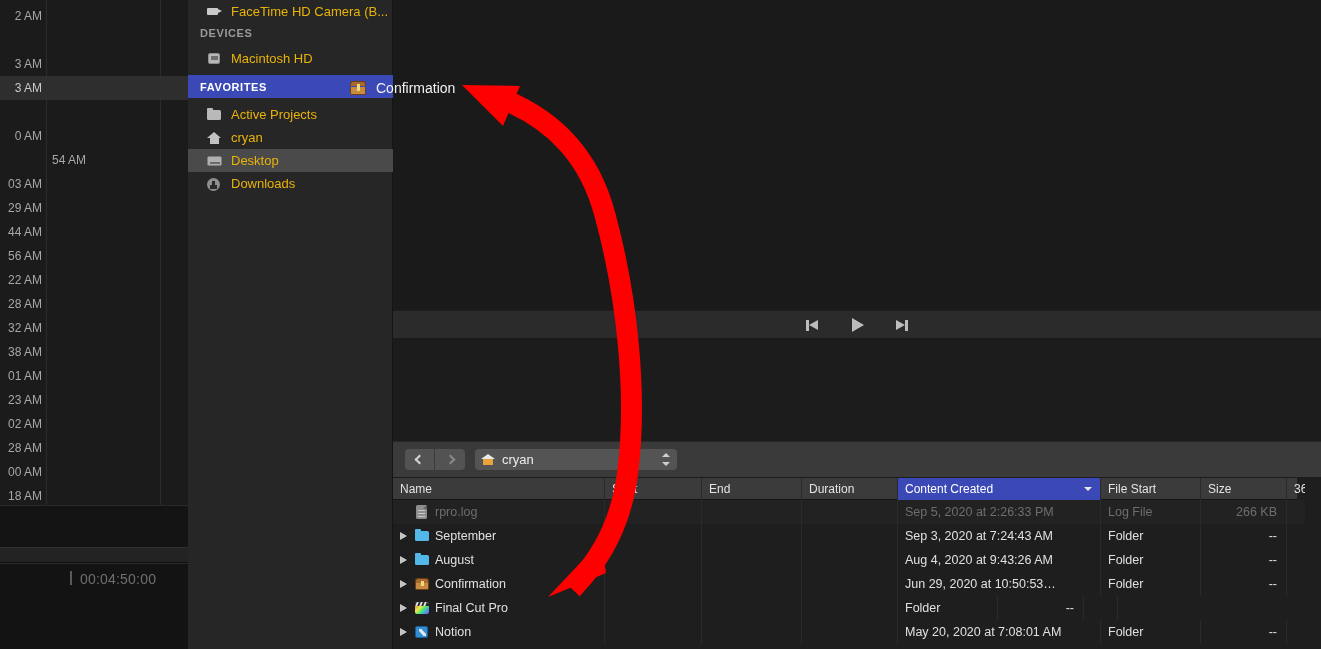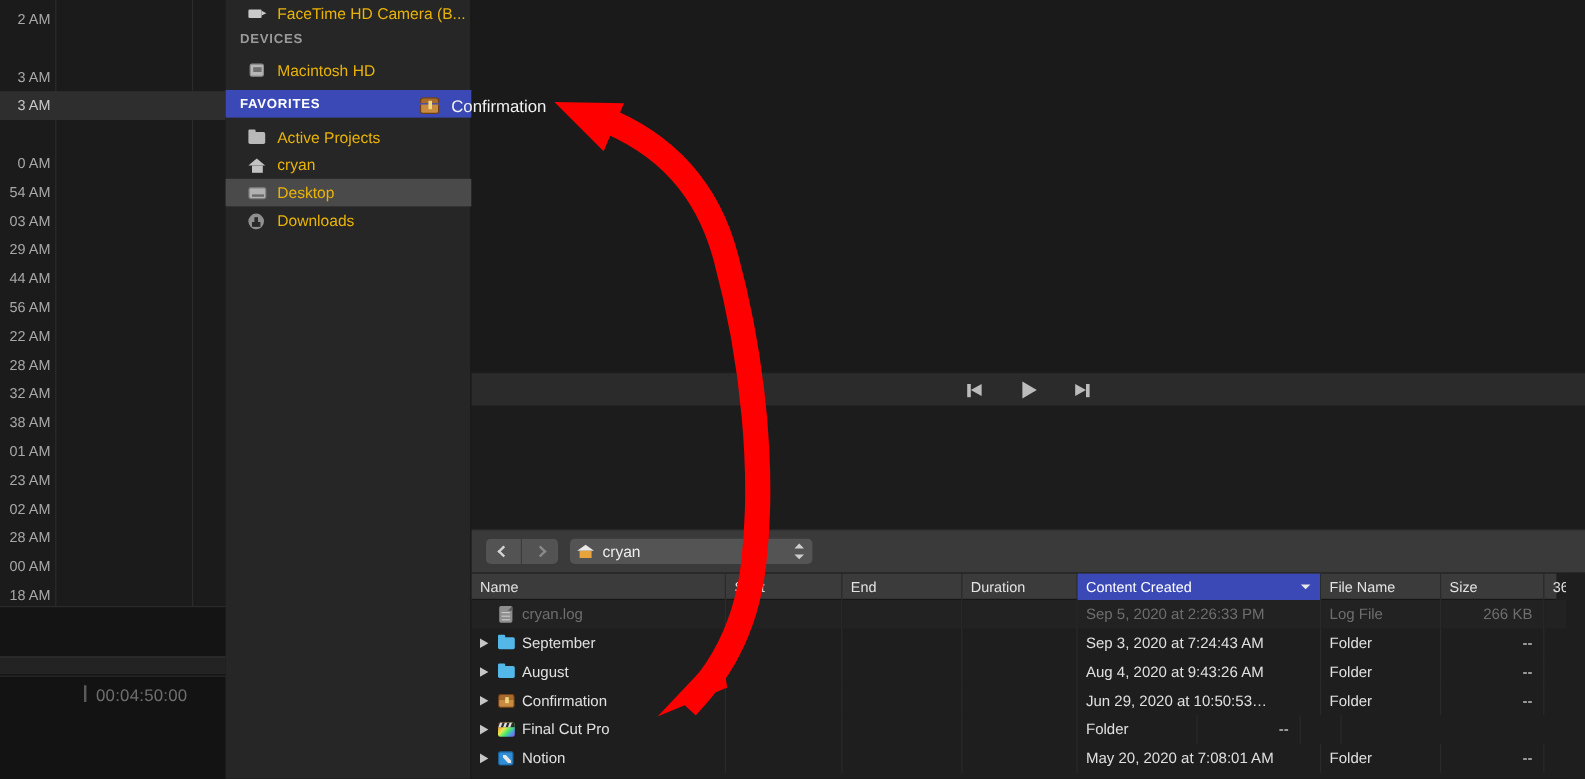--- a/index.html
+++ b/index.html
@@ -259,21 +259,21 @@
           </div>
           <div class="ls-row" style="top: 52px;">
             <div class="ts">3 AM</div>
           </div>
           <div class="ls-row sel" style="top: 76px;">
             <div class="ts">3 AM</div>
           </div>
           <div class="ls-row" style="top: 124px;">
             <div class="ts">0 AM</div>
           </div>
-          <div class="ls-row" style="top: 148px;">
+          <div class="ls-row" style="top: 148px; margin-left: 44px;">
             <div class="ts">54 AM</div>
           </div>
           <div class="ls-row" style="top: 172px;">
             <div class="ts">03 AM</div>
           </div>
           <div class="ls-row" style="top: 196px;">
             <div class="ts">29 AM</div>
           </div>
           <div class="ls-row" style="top: 220px;">
             <div class="ts">44 AM</div>
@@ -423,37 +423,37 @@
           <span>End</span>
         </div>
         <div class="th" style="width: 96px; flex: 0 0 96px;">
           <span>Duration</span>
         </div>
         <div class="th sorted" style="width: 203px; flex: 0 0 203px;">
           <span>Content Created</span>
           <span class="sortarrow"></span>
         </div>
         <div class="th" style="width: 100px; flex: 0 0 100px;">
-          <span>File Name</span>
+          <span>File Start</span>
         </div>
         <div class="th" style="width: 86px; flex: 0 0 86px;">
           <span>Size</span>
         </div>
         <div class="th" style="width: 34px; flex: 0 0 34px;">
           <span>36</span>
         </div>
       </div>
     <div id="tbody">
         <div class="trow dim" style="top: 22px;">
           <div class="cell namecell" style="width: 212px; flex: 0 0 212px;">
             <span class="disc none"></span>
             <span class="ri">
               <span class="ri-doc"></span>
             </span>
-            <span>cryan.log</span>
+            <span>rpro.log</span>
           </div>
           <div class="cell" style="width: 97px; flex: 0 0 97px;"></div>
           <div class="cell" style="width: 100px; flex: 0 0 100px;"></div>
           <div class="cell" style="width: 96px; flex: 0 0 96px;"></div>
           <div class="cell" style="width: 203px; flex: 0 0 203px;">Sep 5, 2020 at 2:26:33 PM</div>
           <div class="cell" style="width: 100px; flex: 0 0 100px;">Log File</div>
           <div class="cell right" style="width: 86px; flex: 0 0 86px;">266 KB</div>
           <div class="cell" style="width: 34px; flex: 0 0 34px;"></div>
         </div>
         <div class="trow" style="top: 46px;">

